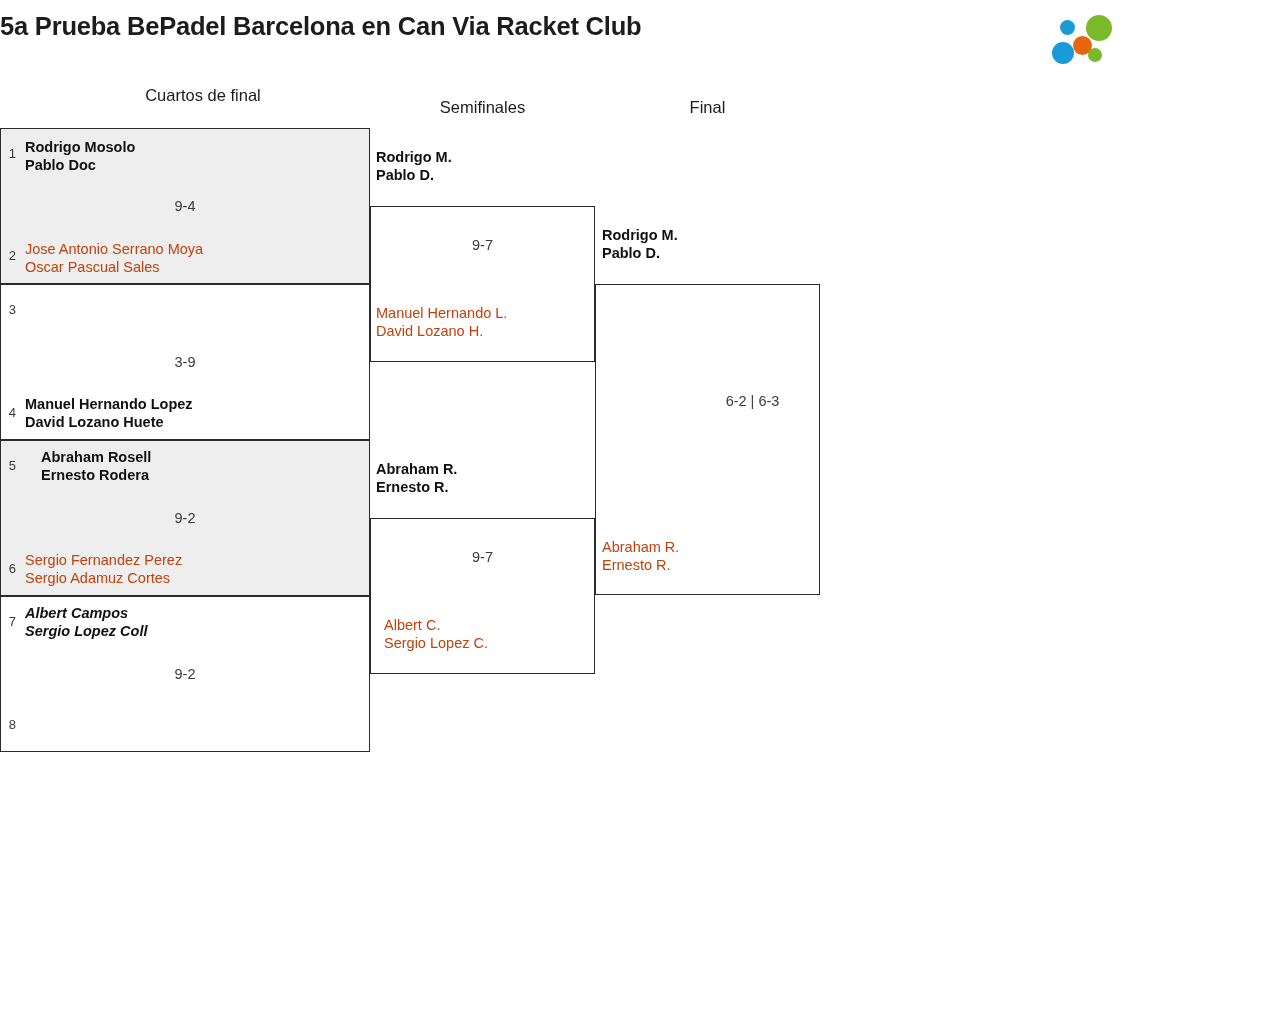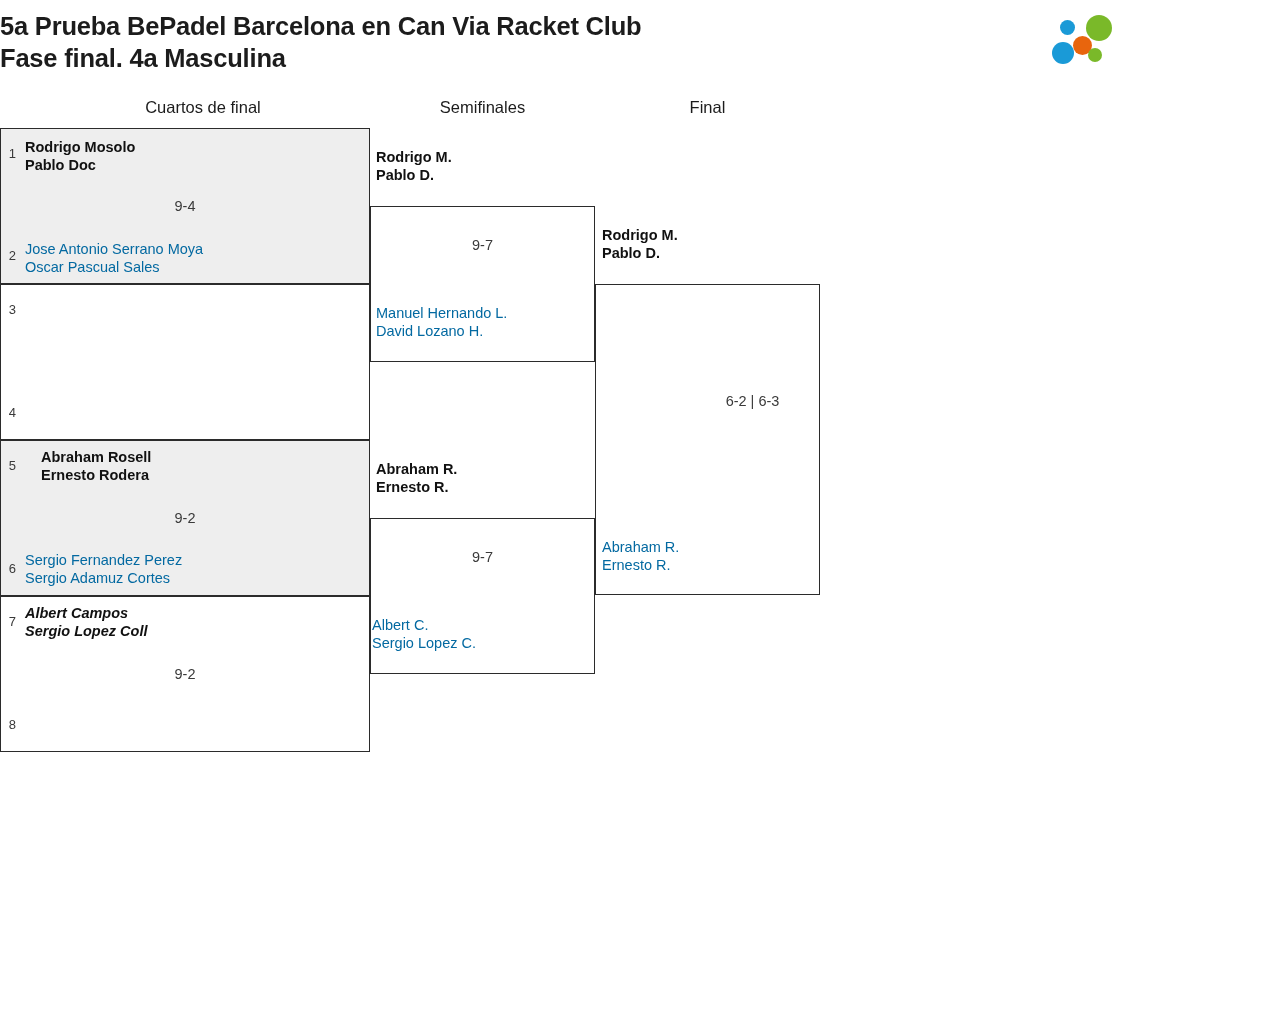--- a/index.html
+++ b/index.html
@@ -53,21 +53,21 @@
 
   
   .round-header {
     position: absolute;
     font-size: 16.5px;
     line-height: 22px;
     color: #1c1c1c;
     text-align: center;
     white-space: nowrap;
   }
-  #round-qf { left: 0px;   top: 96px; width: 370px; padding-left: 36px; }
+  #round-qf { left: 0px;   top: 84px; width: 370px; padding-left: 36px; }
   #round-sf { left: 370px; top: 96px; width: 225px; }
   #round-f  { left: 595px; top: 96px; width: 225px; }
 
   
   #bracket { position: absolute; left: 0; top: 0; width: 1280px; height: 1015px; }
 
   .match {
     position: absolute;
     border: 1px solid #2b2b2b;
   }
@@ -86,38 +86,37 @@
 
   
   .pair {
     position: absolute;
     font-size: 14.5px;
     line-height: 18px;
     white-space: nowrap;
   }
   .pair .p { display: block; }
   .pair.winner { font-weight: 700; color: #111111; }
-  .pair.loser  { font-weight: 400; color: #0369a1; }
+  .pair.loser  { font-weight: 400; color: #c2410c; }
 
   .score {
     position: absolute;
     font-size: 14.5px;
     line-height: 18px;
     color: #3a3a3a;
     text-align: center;
     white-space: nowrap;
   }
 </style>
 </head>
 <body>
 
 <div id="header">
   <div id="title">
     <span class="line">5a Prueba BePadel Barcelona en Can Via Racket Club</span>
-    <span class="line">Fase final. 4a Masculina</span>
   </div>
 
   <div id="logo">
     <div id="logo-dots">
       <span class="dot dot-blue-sm"></span>
       <span class="dot dot-orange"></span>
       <span class="dot dot-green-lg"></span>
       <span class="dot dot-blue-lg"></span>
       <span class="dot dot-green-sm"></span>
     </div>
@@ -138,21 +137,26 @@
   </div>
   <div class="score" style="left:0px; top:197px; width:370px;">9-4</div>
   <div class="seed" style="left:0px; top:248px;">2</div>
   <div class="pair loser" style="left:25px; top:240px;">
     <span class="p">Jose Antonio Serrano Moya</span>
     <span class="p">Oscar Pascual Sales</span>
   </div>
 
   <div class="match plain" style="left:0px; top:284px; width:370px; height:156px;"></div>
   <div class="seed" style="left:0px; top:302px;">3</div>
+  <div class="score" style="left:0px; top:353px; width:370px;">3-9</div>
   <div class="seed" style="left:0px; top:405px;">4</div>
+  <div class="pair winner" style="left:25px; top:395px;">
+    <span class="p">Manuel Hernando Lopez</span>
+    <span class="p">David Lozano Huete</span>
+  </div>
 
   <div class="match shaded" style="left:0px; top:440px; width:370px; height:156px;"></div>
   <div class="seed" style="left:0px; top:458px;">5</div>
   <div class="pair winner" style="left:41px; top:448px;">
     <span class="p">Abraham Rosell</span>
     <span class="p">Ernesto Rodera</span>
   </div>
   <div class="score" style="left:0px; top:509px; width:370px;">9-2</div>
   <div class="seed" style="left:0px; top:561px;">6</div>
   <div class="pair loser" style="left:25px; top:551px;">
@@ -179,21 +183,21 @@
     <span class="p">Manuel Hernando L.</span>
     <span class="p">David Lozano H.</span>
   </div>
 
   <div class="match plain" style="left:370px; top:518px; width:225px; height:156px;"></div>
   <div class="pair winner" style="left:376px; top:460px;">
     <span class="p">Abraham R.</span>
     <span class="p">Ernesto R.</span>
   </div>
   <div class="score" style="left:370px; top:548px; width:225px;">9-7</div>
-  <div class="pair loser" style="left:372px; top:616px;">
+  <div class="pair loser" style="left:384px; top:616px;">
     <span class="p">Albert C.</span>
     <span class="p">Sergio Lopez C.</span>
   </div>
 
   <div class="match plain" style="left:595px; top:284px; width:225px; height:311px;"></div>
   <div class="pair winner" style="left:602px; top:226px;">
     <span class="p">Rodrigo M.</span>
     <span class="p">Pablo D.</span>
   </div>
   <div class="score" style="left:595px; top:392px; width:225px;margin-left:45px;">6-2 | 6-3</div>

